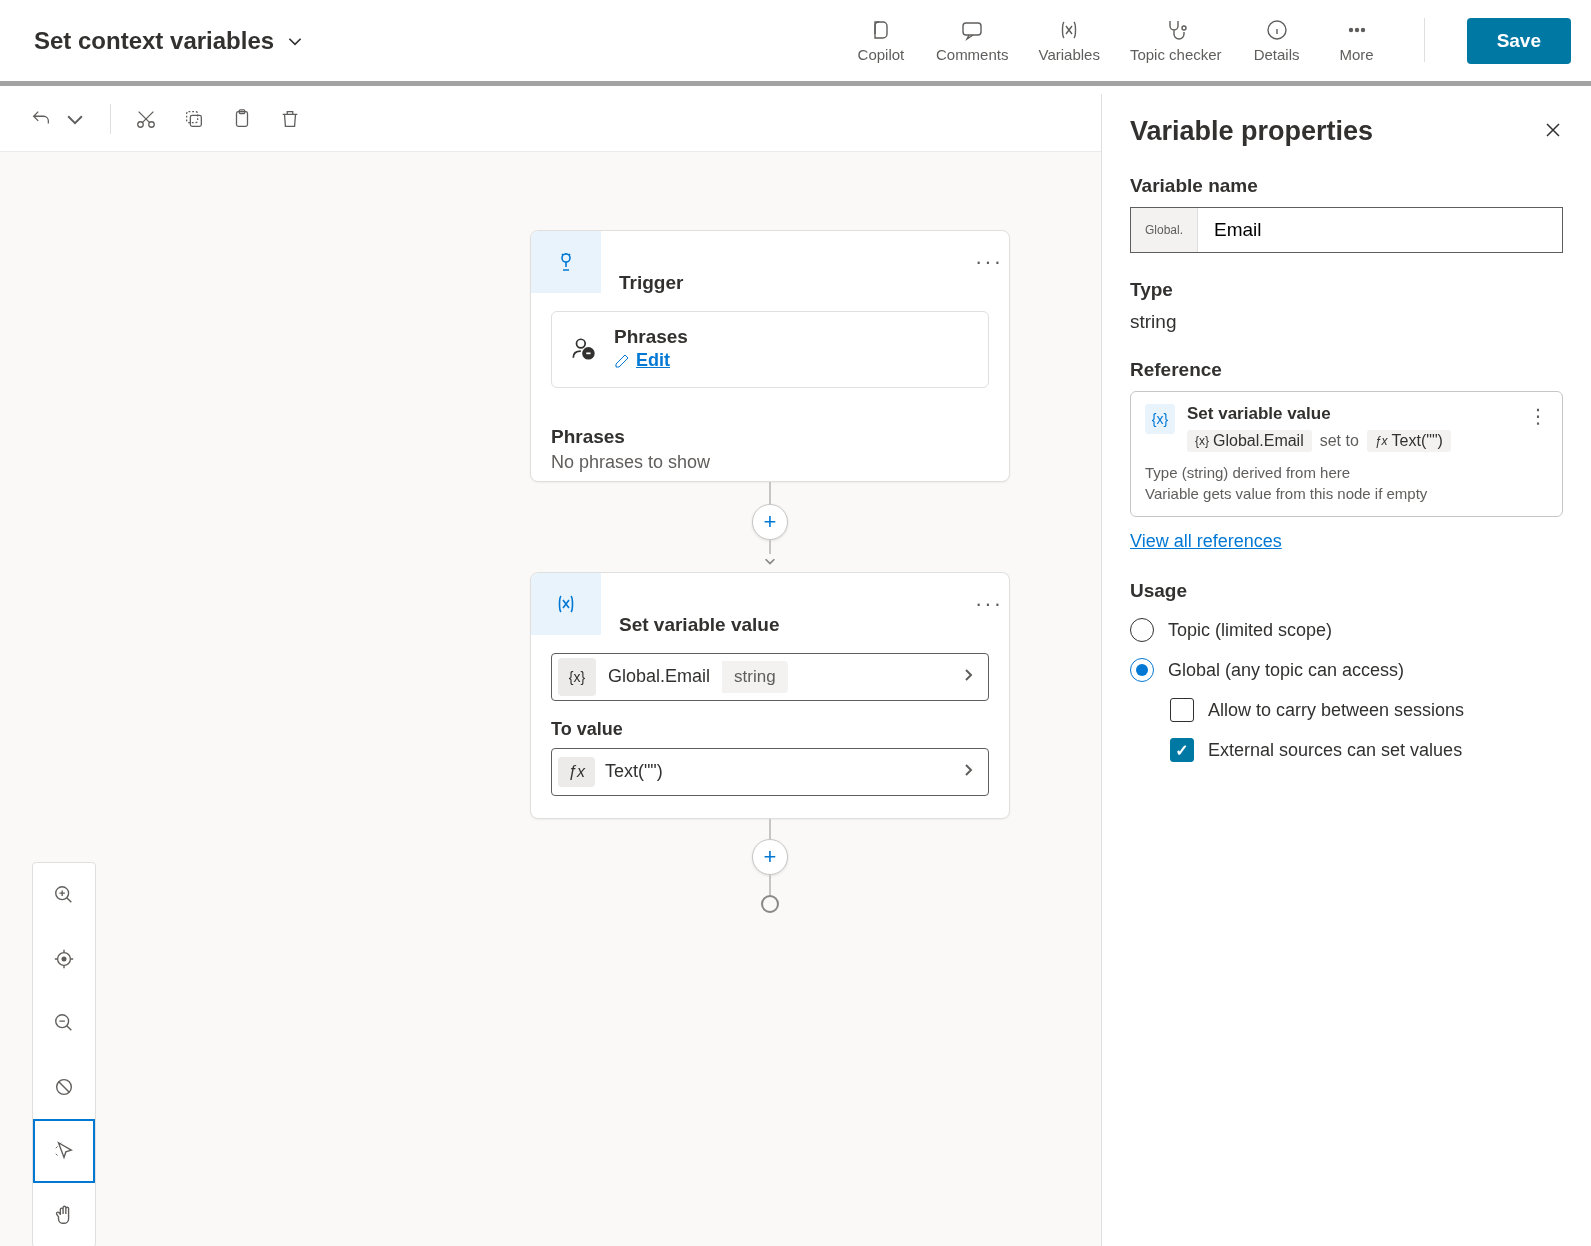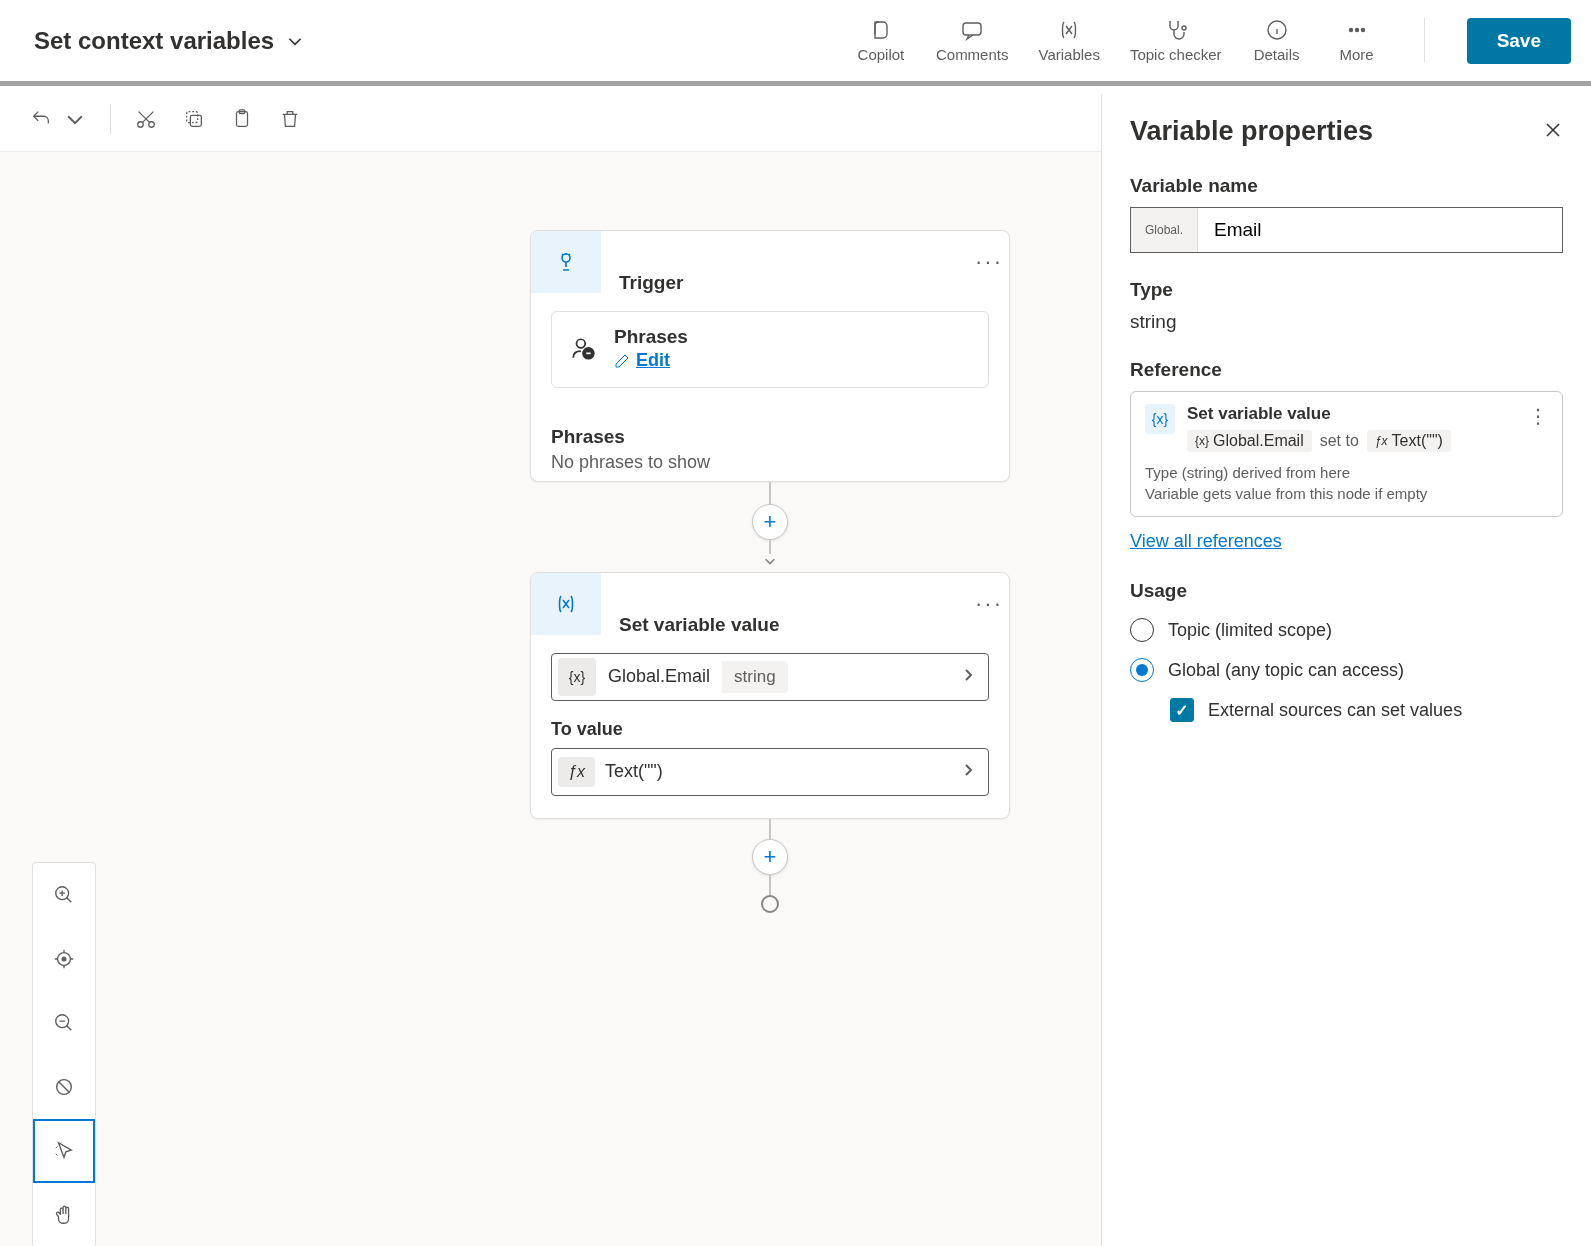--- a/index.html
+++ b/index.html
@@ -374,17 +374,21 @@
     <div class="section-label">Usage</div>
     <div class="radio-row">
       <div class="radio"></div>
       <span>Topic (limited scope)</span>
     </div>
     <div class="radio-row">
       <div class="radio checked"></div>
       <span>Global (any topic can access)</span>
     </div>
     <div class="check-row">
+      <div class="checkbox"></div>
+      <span>Allow to carry between sessions</span>
+    </div>
+    <div class="check-row">
       <div class="checkbox checked"></div>
       <span>External sources can set values</span>
     </div>
   </div>
 </div>
 
 </body></html>

